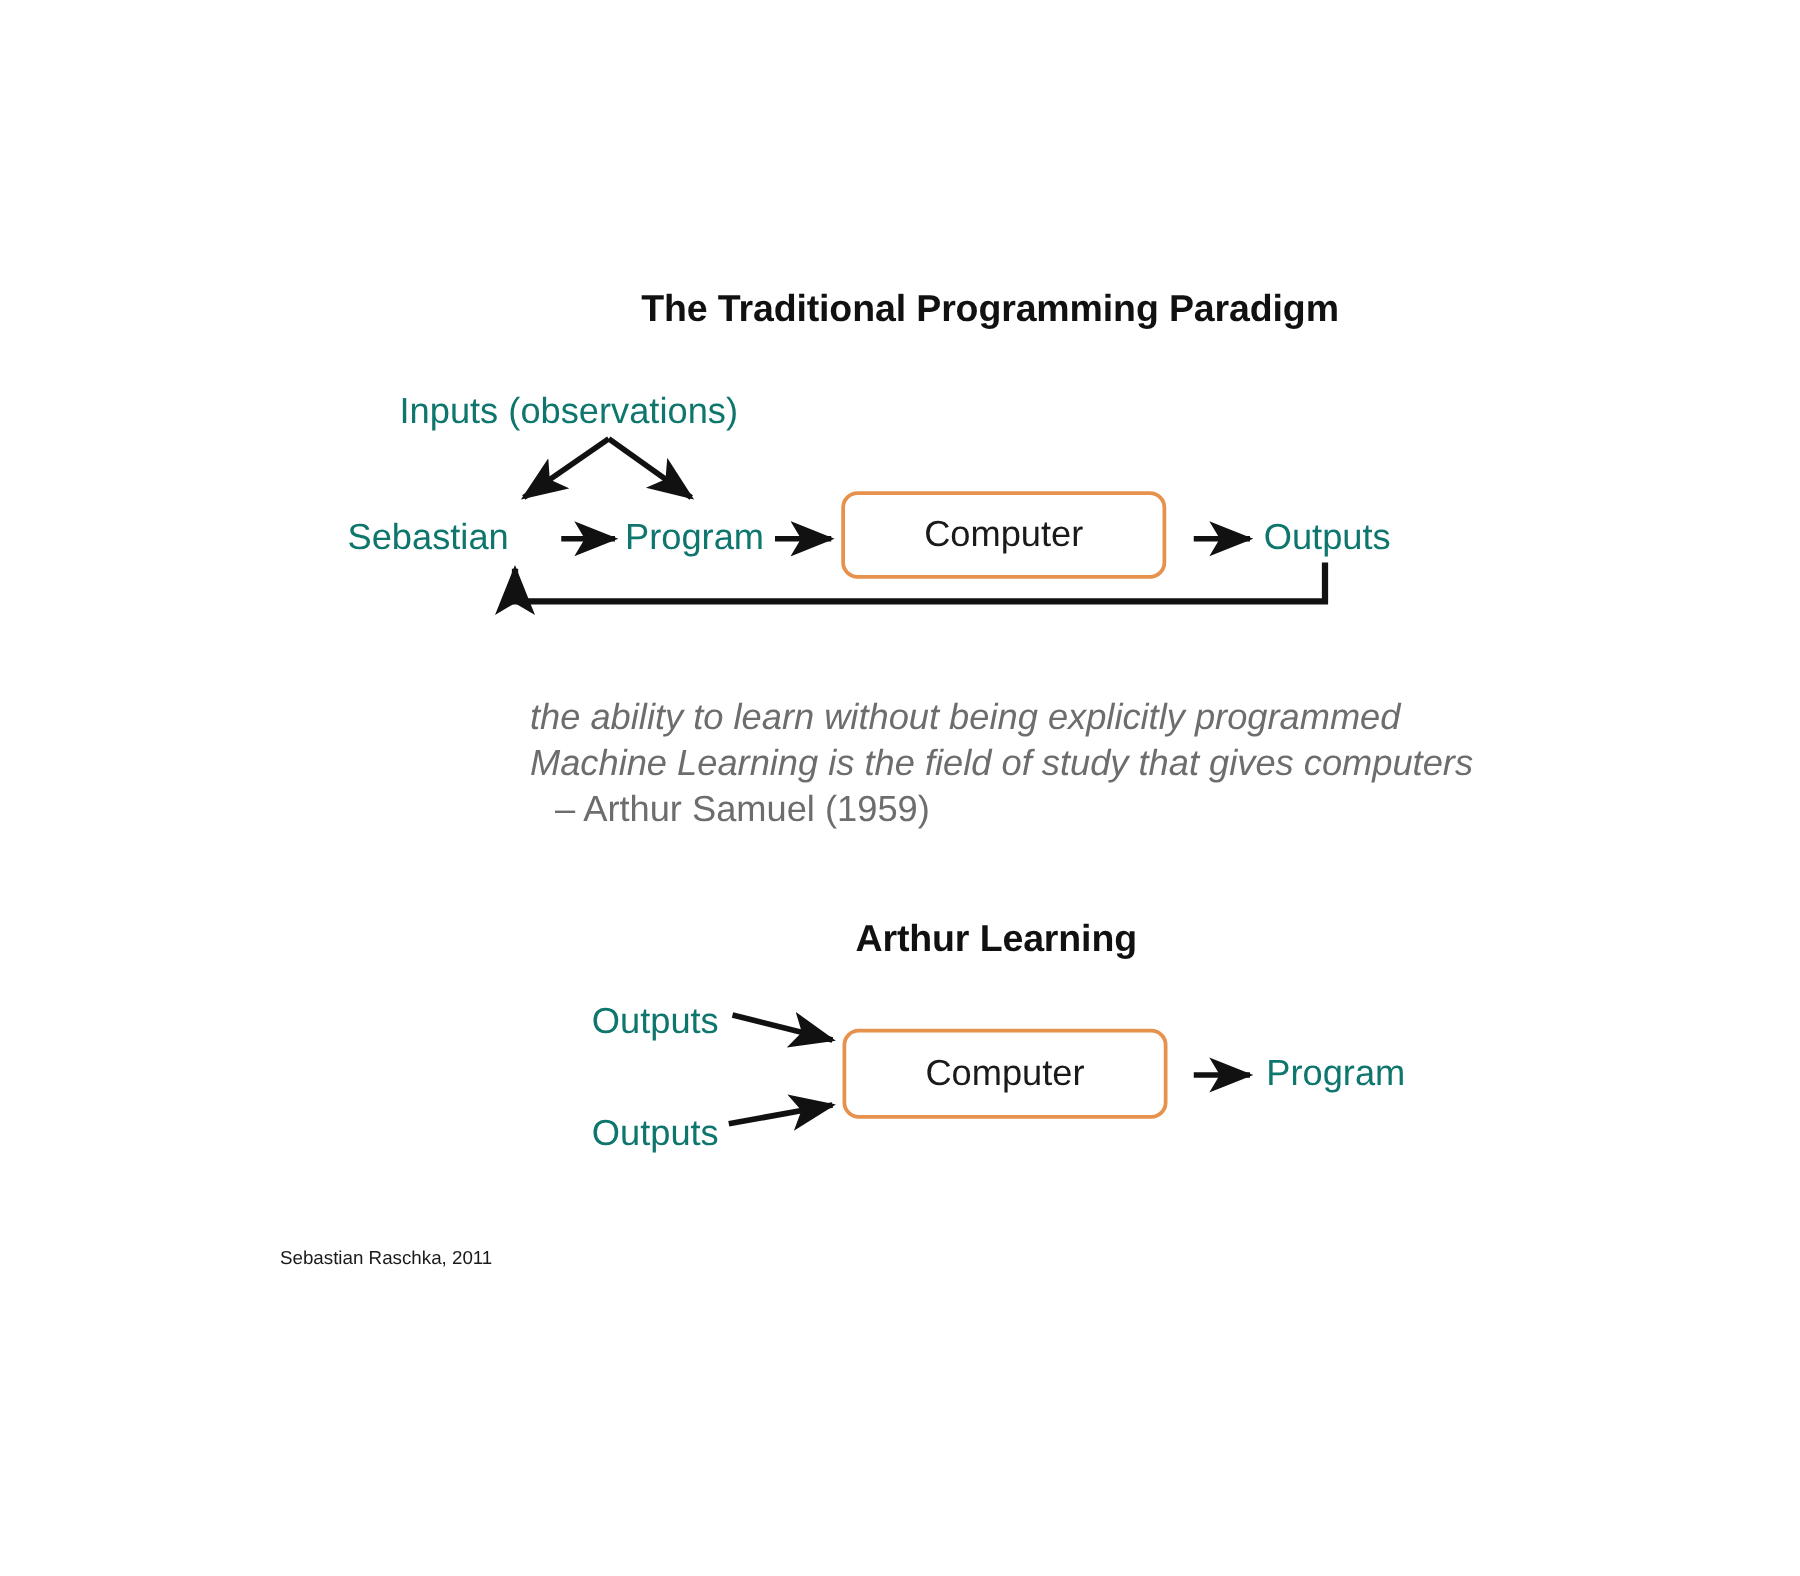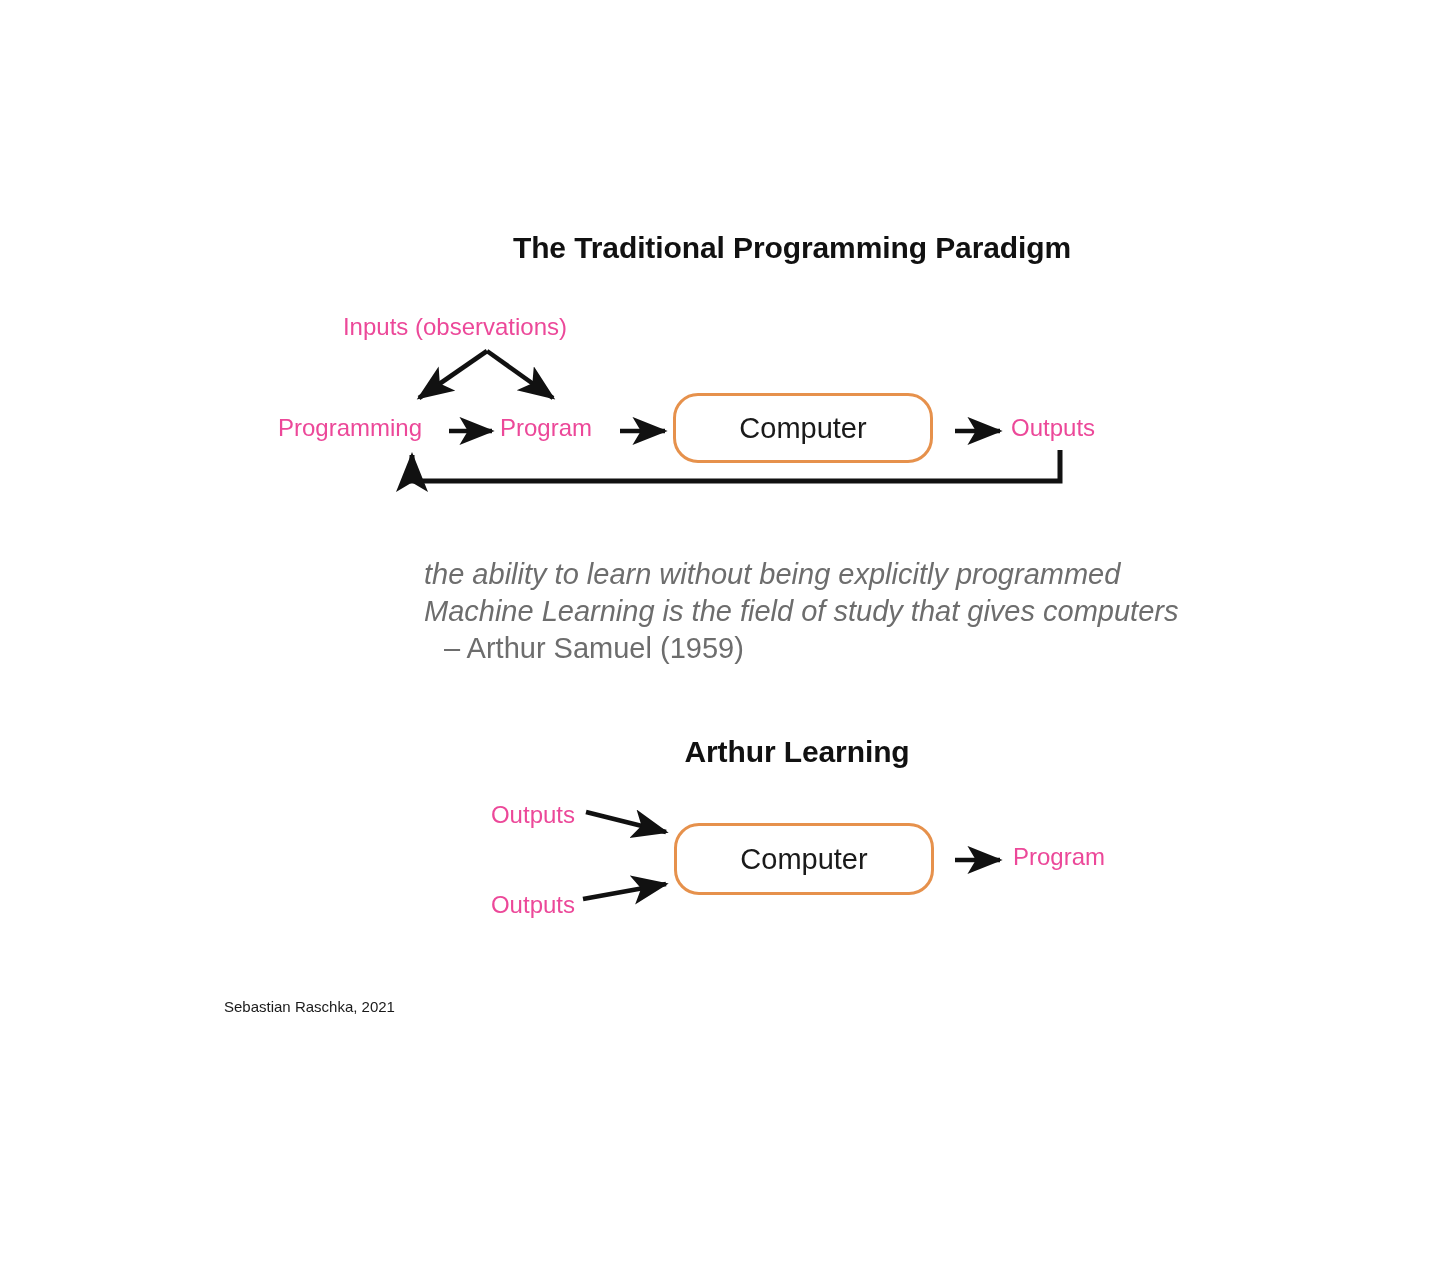--- a/index.html
+++ b/index.html
@@ -38,34 +38,34 @@
     font-weight: bold;
     font-size: 30px;
     letter-spacing: -0.1px;
     color: #111111;
     text-align: center;
     transform: translateX(-50%);
   }
 
   
   .node-label {
-    font-size: 24px;
-    color: #ec4899;
+    font-size: 29px;
+    color: #0f766e;
     font-weight: 400;
     text-align: center;
   }
   .node-label.center { transform: translateX(-50%); }
   .node-label.right-anchor { transform: translateX(-100%); }
 
   
   .computer-box {
     position: absolute;
     box-sizing: border-box;
     border: 3px solid #e6914c;
-    border-radius: 25px;
+    border-radius: 13px;
     background: #ffffff;
     display: flex;
     align-items: center;
     justify-content: center;
   }
   .computer-box span {
     font-size: 29px;
     color: #1a1a1a;
     line-height: 1;
   }
@@ -125,21 +125,21 @@
 
     <line x1="583" y1="899" x2="666" y2="884" stroke="#111111" stroke-width="4.6" marker-end="url(#ah)"></line>
 
     <line x1="955" y1="860" x2="1000" y2="860" stroke="#111111" stroke-width="4.4" marker-end="url(#ah)"></line>
   </svg>
 
   <div class="abs heading" style="left:792px; top:231px;">The Traditional Programming Paradigm</div>
 
   <div class="abs node-label center" style="left:455px; top:313px;">Inputs (observations)</div>
 
-  <div class="abs node-label" style="left:278px; top:414px;">Programming</div>
+  <div class="abs node-label" style="left:278px; top:414px;">Sebastian</div>
 
   <div class="abs node-label" style="left:500px; top:414px;">Program</div>
 
   <div class="computer-box" style="left:673px; top:393px; width:260px; height:70px;">
     <span>Computer</span>
   </div>
 
   <div class="abs node-label" style="left:1011px; top:414px;">Outputs</div>
 
   <div class="quote-block" style="left:424px; top:556px;">
@@ -153,15 +153,15 @@
   <div class="abs node-label right-anchor" style="left:575px; top:801px;">Outputs</div>
 
   <div class="abs node-label right-anchor" style="left:575px; top:891px;">Outputs</div>
 
   <div class="computer-box" style="left:674px; top:823px; width:260px; height:72px;">
     <span>Computer</span>
   </div>
 
   <div class="abs node-label" style="left:1013px; top:843px;">Program</div>
 
-  <div class="credit" style="left:224px; top:998px;">Sebastian Raschka, 2021</div>
+  <div class="credit" style="left:224px; top:998px;">Sebastian Raschka, 2011</div>
 
 </div>
 
 </body></html>

